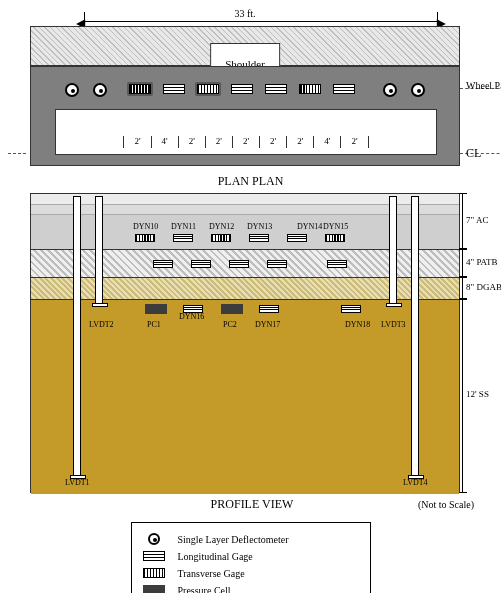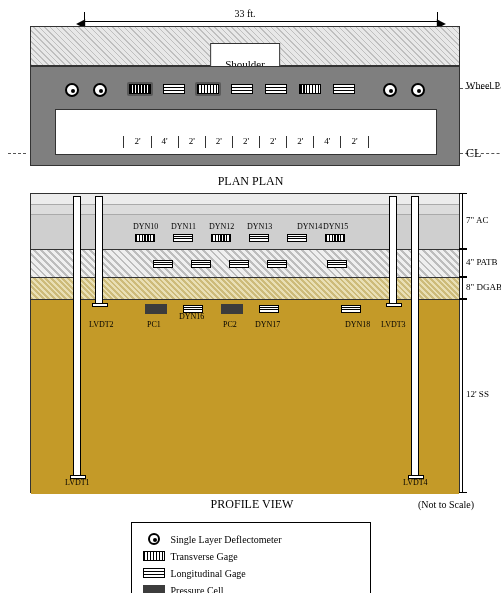--- a/index.html
+++ b/index.html
@@ -95,21 +95,21 @@
   .tiny { position:absolute; font-size:8px; font-weight:normal; white-space:nowrap; }
   .right-dim { position:absolute; left:456px; width:44px; font-size:9px; white-space:nowrap; }
   .right-brace { position:absolute; left:452px; width:0; border-left:1px solid #000; }
   .right-brace::before,.right-brace::after { content:""; position:absolute; left:-4px; width:8px; height:0; border-top:1px solid #000; }
   .right-brace::before{ top:0; } .right-brace::after{ bottom:0; }
 
   .nts { text-align:right; font-size:10px; margin-right:6px; margin-top:2px; }
 
   
   .legend { width:240px; margin:6px auto 0; border:1px solid #000; padding:6px 8px; font-size:10px; }
-  .legend-row { display:flex; align-items:center; gap:3px; margin:3px 0;font-family:Liberation Serif, serif; }
+  .legend-row { display:flex; align-items:center; gap:10px; margin:3px 0;font-family:Liberation Serif, serif; }
   .legend-sym { width:28px; height:14px; display:flex; align-items:center; justify-content:center; position:relative; }
   .sym-deflect { width:12px; height:12px; border:2px solid #000; border-radius:50%; background:#fff; position:relative; }
   .sym-deflect::before{ content:""; position:absolute; left:3px; top:3px; width:4px; height:4px; background:#000; border-radius:50%; }
   .sym-tv { width:22px; height:10px; border:1px solid #000; background: repeating-linear-gradient(90deg,#000 0 1.5px,#fff 1.5px 3px); }
   .sym-lg { width:22px; height:10px; border:1px solid #000; background: repeating-linear-gradient(0deg,#fff 0 2px,#000 2px 3px); }
   .sym-pc { width:22px; height:10px; background:#3c3c3c; }
 </style>
 </head>
 <body>
 <div class="container">
@@ -246,31 +246,31 @@
 
 <div class="legend">
   <div class="legend-row">
     <div class="legend-sym">
           <div class="sym-deflect"></div>
         </div>
     <div>Single Layer Deflectometer</div>
   </div>
   <div class="legend-row">
     <div class="legend-sym">
+          <div class="sym-lg"></div>
+        </div>
+    <div>Longitudinal Gage</div>
+  </div>
+  <div class="legend-row">
+    <div class="legend-sym">
           <div class="sym-tv"></div>
         </div>
     <div>Transverse Gage</div>
   </div>
   <div class="legend-row">
     <div class="legend-sym">
-          <div class="sym-lg"></div>
-        </div>
-    <div>Longitudinal Gage</div>
-  </div>
-  <div class="legend-row">
-    <div class="legend-sym">
           <div class="sym-pc"></div>
         </div>
     <div>Pressure Cell</div>
   </div>
 </div>
 
 </div>
 
 </body></html>

